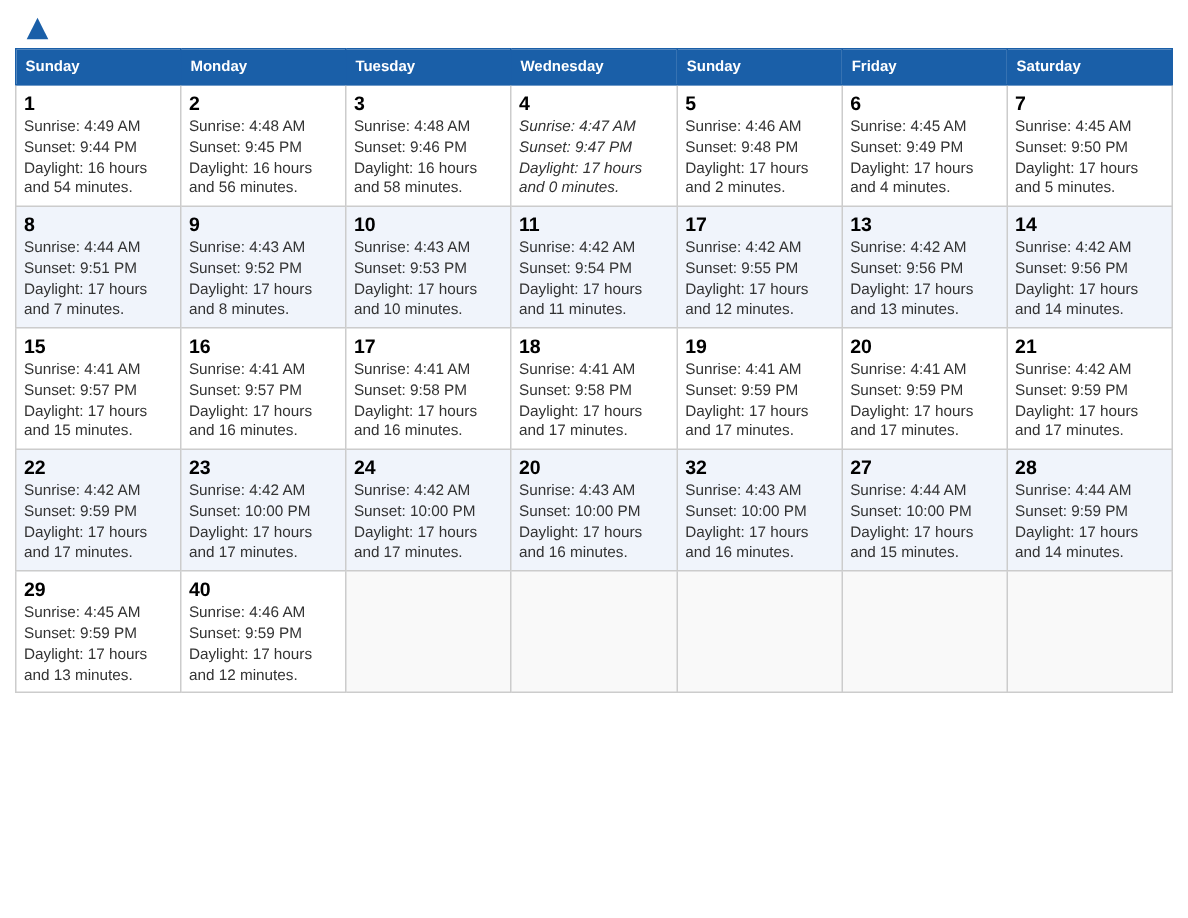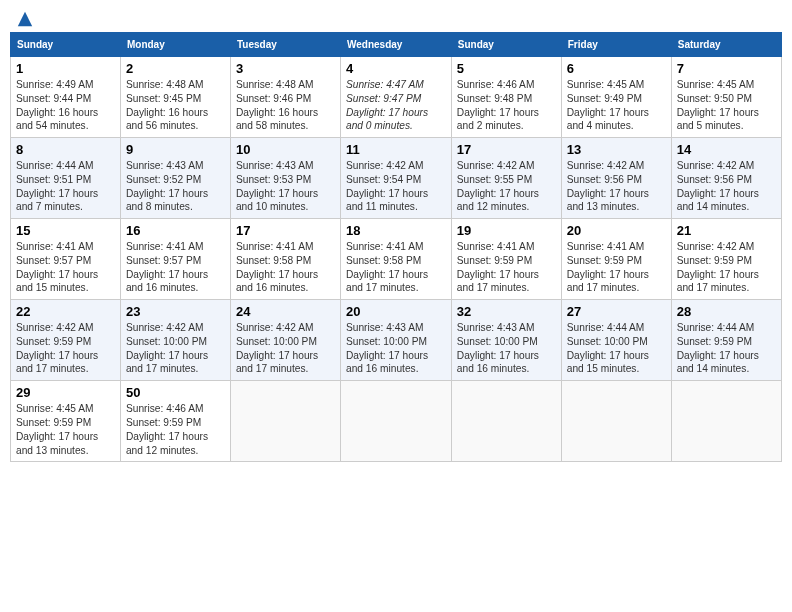--- a/index.html
+++ b/index.html
@@ -327,21 +327,21 @@
       </tr>
       <tr>
         <td>
           <span class="day-num">29</span>
           <div class="cell-text" style="white-space: pre-line;">Sunrise: 4:45 AM
 Sunset: 9:59 PM
 Daylight: 17 hours
 and 13 minutes.</div>
         </td>
         <td>
-          <span class="day-num">50</span>
+          <span class="day-num">40</span>
           <div class="cell-text" style="white-space: pre-line;">Sunrise: 4:46 AM
 Sunset: 9:59 PM
 Daylight: 17 hours
 and 12 minutes.</div>
         </td>
         <td class="empty"></td>
         <td class="empty"></td>
         <td class="empty"></td>
         <td class="empty"></td>
         <td class="empty"></td>

